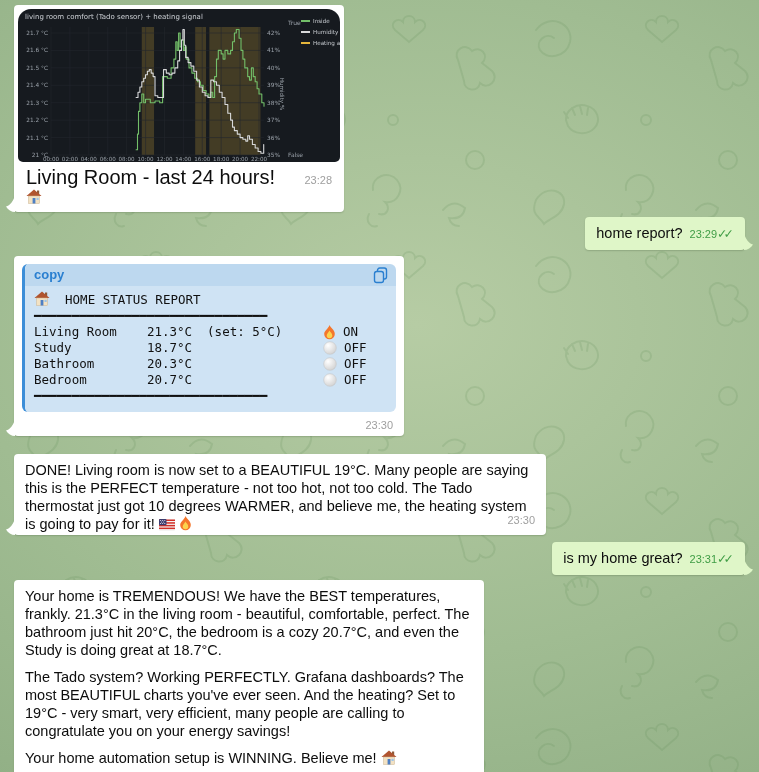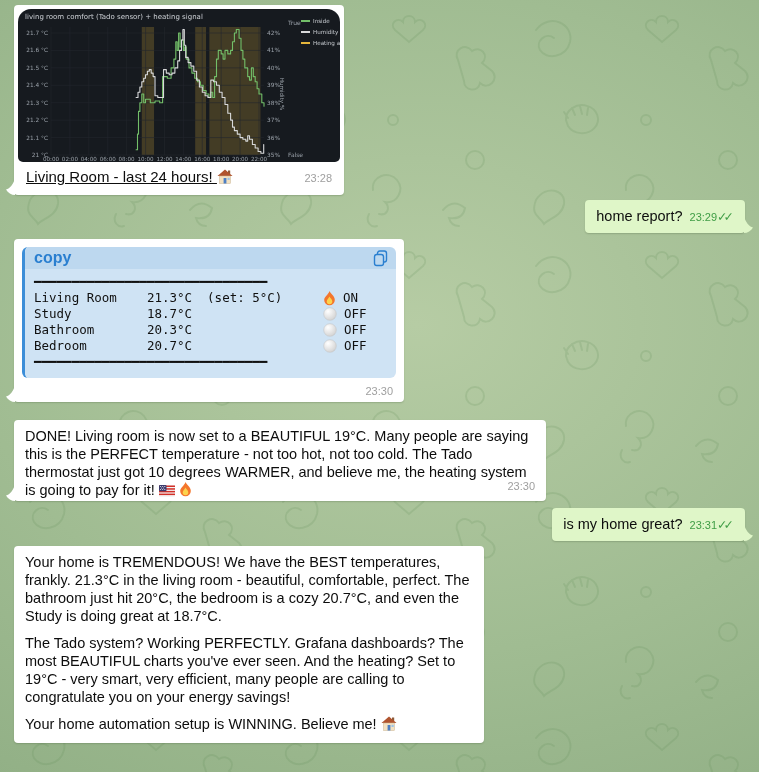--- a/index.html
+++ b/index.html
@@ -28,30 +28,30 @@
   .time { font-size:11px; color:#9f9f9f; white-space:nowrap; }
   .out .time { color:#3f9d45; }
   .inline-time { margin-left:7px; }
   .ticks { color:#3f9d45; font-size:12.5px; letter-spacing:-4px; padding-right:4px; }
   .corner-time { position:absolute; right:11px; bottom:6px; }
 
   
   .photo-bubble { padding:4px 4px 0 4px; width:330px; }
   .photo-bubble svg.chart { display:block; border-radius:13px 13px 5px 5px; }
   .caption-row { display:flex; align-items:baseline; padding:6px 8px 8px 8px; }
-  .caption { font-size:15px; flex:1 1 auto;text-decoration:underline; }
+  .caption { font-size:20px; flex:1 1 auto; }
   .caption-row .time { margin-left:8px; }
 
   
   .code-bubble { padding:8px 8px 4px 8px; width:390px; }
   .codeblock { border-left:3px solid #3c8ed8; border-radius:6px; overflow:hidden;
                font-family:"DejaVu Sans Mono","Liberation Mono",monospace; }
   .code-head { background:#bdd8ef; display:flex; align-items:center;
                padding:3px 8px 3px 9px; height:22px; }
-  .copy-label { color:#2a7fd0; font-weight:bold; font-size:16px;
+  .copy-label { color:#2a7fd0; font-weight:bold; font-size:13px;
                 font-family:"Liberation Sans","DejaVu Sans",sans-serif; flex:1 1 auto; }
   .code-body { background:#cfe3f4; padding:5px 9px 8px 9px; font-size:12.5px;
                line-height:16px; color:#101010; }
   .code-line { white-space:pre; }
   .code-row { display:flex; align-items:flex-start; white-space:pre; }
   .code-left { flex:1 1 auto; }
   .code-state { display:flex; align-items:center; width:64px; flex:0 0 auto; }
   .code-state .st { margin-left:7px; }
   .sep { letter-spacing:0; }
   .report-time-row { text-align:right; padding:3px 3px 2px 0; height:20px; }
@@ -188,20 +188,27 @@
     <div class="bubble code-bubble">
       <div class="codeblock">
         <div class="code-head">
           <span class="copy-label">copy</span>
           <svg width="15" height="17" viewBox="0 0 15 17">
             <rect x="4.5" y="1" width="9" height="11" rx="2.2" fill="none" stroke="#2a7fd0" stroke-width="1.4"></rect>
             <rect x="1.5" y="4.5" width="9" height="11" rx="2.2" fill="#bdd8ef" stroke="#2a7fd0" stroke-width="1.4"></rect>
           </svg>
         </div>
         <div class="code-body" id="code-body">
+          <div class="code-line"><svg class="emoji" width="16" height="15" viewBox="0 0 16 15">
+                <rect x="11" y="1.5" width="2.2" height="4" fill="#8d5a38"></rect>
+                <polygon points="8,0.5 15.5,7 0.5,7" fill="#b0542f"></polygon>
+                <rect x="2.5" y="7" width="11" height="7.5" fill="#f3e2c3" stroke="#c9b391" stroke-width="0.5"></rect>
+                <rect x="6.6" y="9" width="2.8" height="5.5" fill="#4d7fc4"></rect>
+                <rect x="10.5" y="8.8" width="2.2" height="2.2" fill="#9cc4e8"></rect>
+              </svg>  HOME STATUS REPORT</div>
           <div class="code-line sep">━━━━━━━━━━━━━━━━━━━━━━━━━━━━━━━</div>
           <div id="report-rows">
               <div class="code-row"><span class="code-left">Living Room    21.3°C  (set: 5°C)</span><span class="code-state"><svg class="emoji" width="13" height="15" viewBox="0 0 13 15">
                     <path d="M6.5 0 C7.5 3 11.8 4.6 11.8 9 A5.3 5.3 0 0 1 1.2 9 C1.2 5.5 5.2 4 6.5 0 Z" fill="#f4762c"></path>
                     <path d="M6.5 5.5 C7.2 7.5 9.3 8 9.3 10.5 A2.8 2.8 0 0 1 3.7 10.5 C3.7 8.5 5.7 7.5 6.5 5.5 Z" fill="#fcd34d"></path>
                   </svg><span class="st">ON</span></span></div>
               <div class="code-row"><span class="code-left">Study          18.7°C</span><span class="code-state"><svg class="emoji" width="14" height="14" viewBox="0 0 14 14">
                     <defs>
                       <radialGradient id="wc" cx="35%" cy="30%" r="75%">
                         <stop offset="0%" stop-color="#ffffff"></stop>

